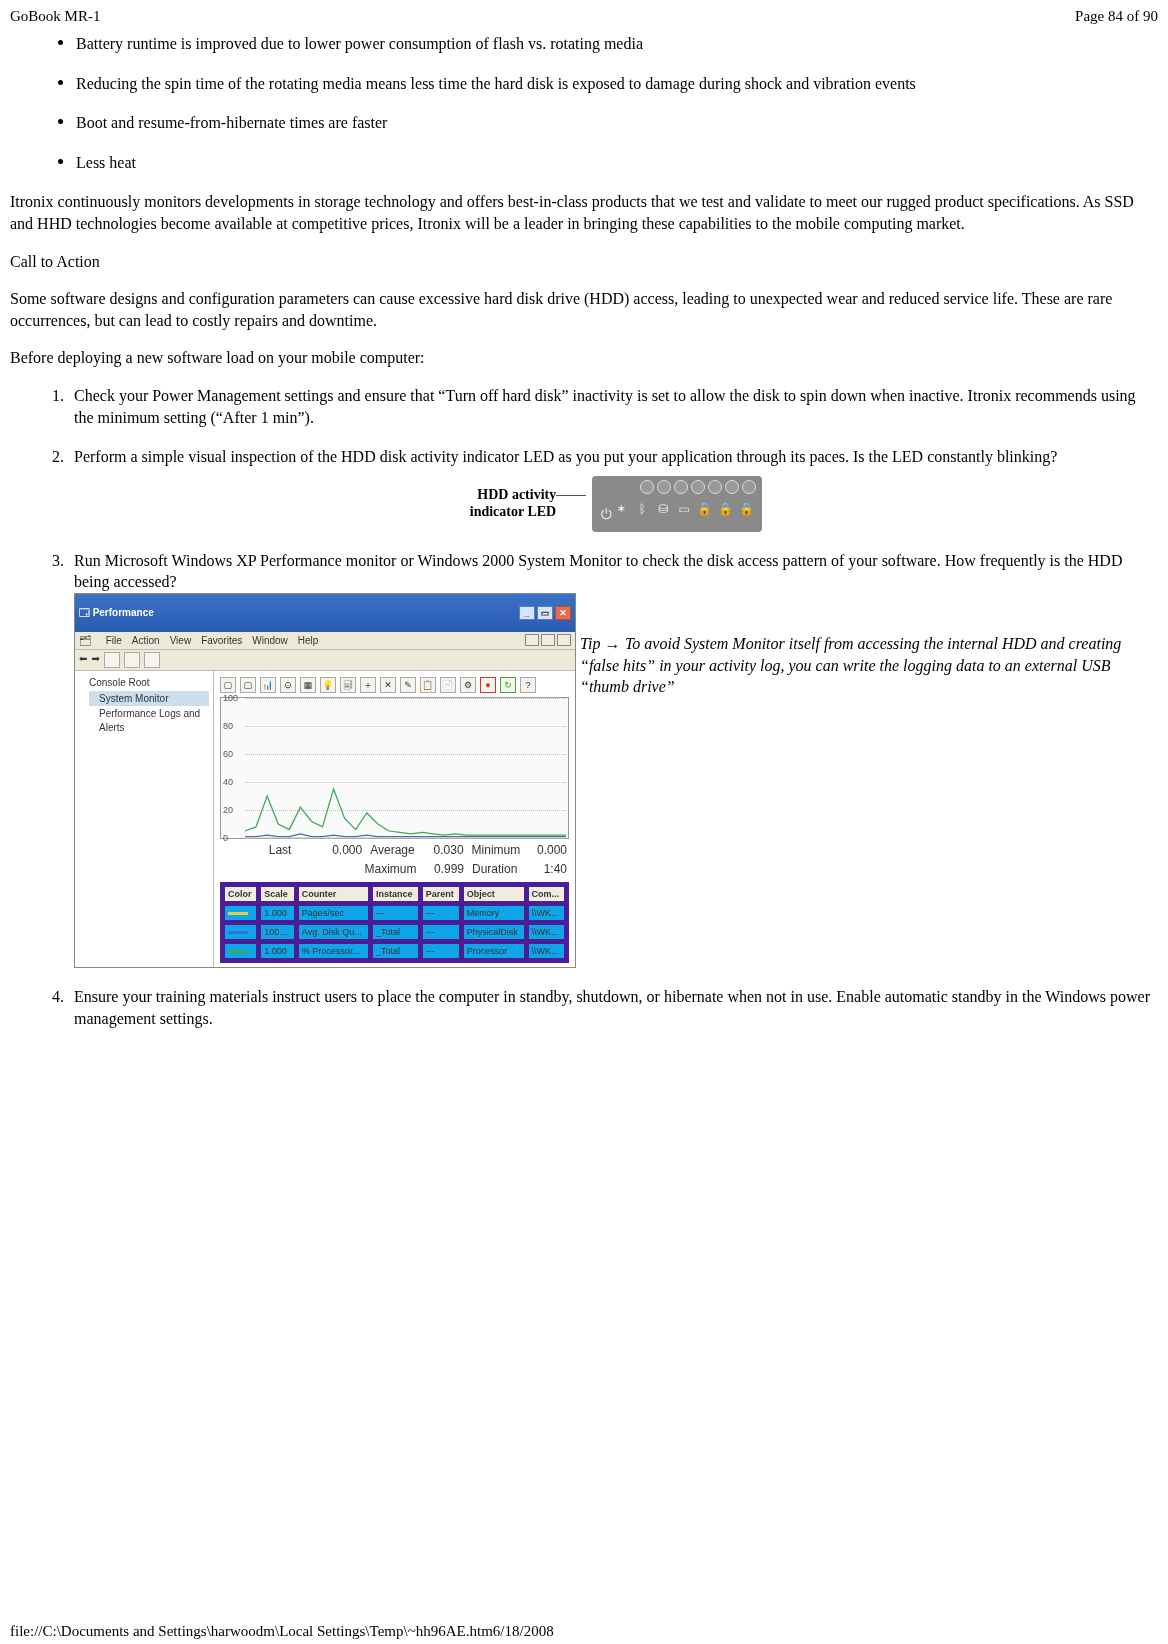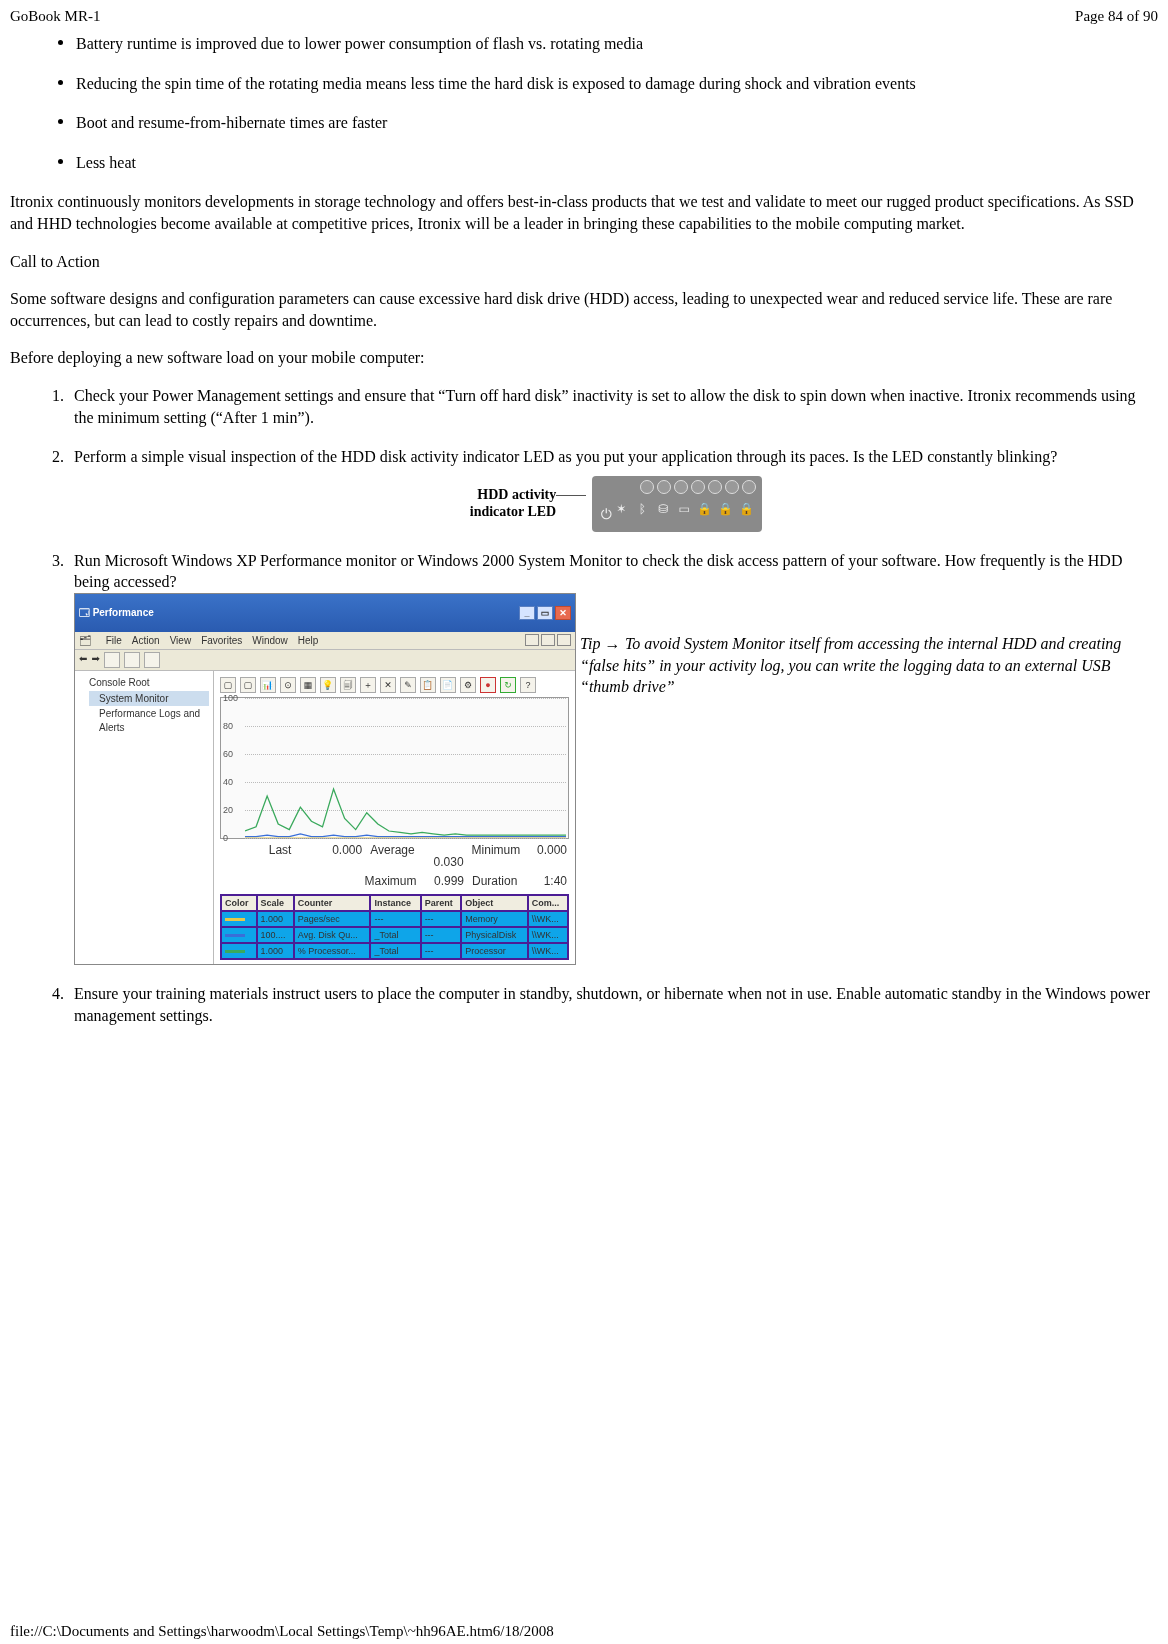--- a/index.html
+++ b/index.html
@@ -237,21 +237,21 @@
     padding: 1px 2px;
   }
   .stats-row span { flex:1; }
   .data-table {
     width: 100%;
     border-collapse: collapse;
     font-size: 9px;
     margin-top: 4px;
   }
   .data-table th, .data-table td {
-    border: 2px solid #4c1d95;
+    border: 5px solid #4c1d95;
     padding: 1px 3px;
     text-align: left;
     background: #f0ede0;
   }
   .data-table td { background: #0ea5e9; }
   .color-swatch {
     display: inline-block;
     width: 20px; height: 3px;
     vertical-align: middle;
   }
@@ -397,21 +397,21 @@
                     <polyline points="0,133 10.344827586206897,128.8 20.689655172413794,98 31.03448275862069,126 41.37931034482759,131.6 51.724137931034484,109.2 62.06896551724138,123.2 72.41379310344828,128.8 82.75862068965517,91 93.10344827586208,120.4 103.44827586206897,131.6 113.79310344827586,114.8 124.13793103448276,126 134.48275862068965,133 144.82758620689657,134.4 155.17241379310346,135.8 165.51724137931035,134.4 175.86206896551724,135.8 186.20689655172416,137.2 196.55172413793102,135.8 206.89655172413794,137.2 217.24137931034483,137.2 227.58620689655172,137.2 237.93103448275863,137.2 248.27586206896552,137.2 258.6206896551724,137.2 268.9655172413793,137.2 279.3103448275862,137.2 289.65517241379314,137.2 300,137.2" fill="none" stroke="#3aa95c" stroke-width="1.2"></polyline>
                     <polyline points="0,138.6 10.344827586206897,138.6 20.689655172413794,137.2 31.03448275862069,138.6 41.37931034482759,138.6 51.724137931034484,135.8 62.06896551724138,138.6 72.41379310344828,138.6 82.75862068965517,137.2 93.10344827586208,138.6 103.44827586206897,138.6 113.79310344827586,137.2 124.13793103448276,138.6 134.48275862068965,138.6 144.82758620689657,138.6 155.17241379310346,138.6 165.51724137931035,138.6 175.86206896551724,138.6 186.20689655172416,138.6 196.55172413793102,138.6 206.89655172413794,138.6 217.24137931034483,138.6 227.58620689655172,138.6 237.93103448275863,138.6 248.27586206896552,138.6 258.6206896551724,138.6 268.9655172413793,138.6 279.3103448275862,138.6 289.65517241379314,138.6 300,138.6" fill="none" stroke="#3a6fd8" stroke-width="1.2"></polyline>
                     <polyline points="0,140 10.344827586206897,140 20.689655172413794,140 31.03448275862069,140 41.37931034482759,140 51.724137931034484,140 62.06896551724138,140 72.41379310344828,140 82.75862068965517,140 93.10344827586208,140 103.44827586206897,140 113.79310344827586,140 124.13793103448276,140 134.48275862068965,140 144.82758620689657,140 155.17241379310346,140 165.51724137931035,140 175.86206896551724,140 186.20689655172416,140 196.55172413793102,140 206.89655172413794,140 217.24137931034483,140 227.58620689655172,140 237.93103448275863,140 248.27586206896552,140 258.6206896551724,140 268.9655172413793,140 279.3103448275862,140 289.65517241379314,140 300,140" fill="none" stroke="#e6c84a" stroke-width="1.2"></polyline>
                   </svg>
                 </div>
               <div class="stats-row">
                 <span></span>
                 <span>Last</span>
                 <span style="text-align:right;padding-right:8px;">0.000</span>
                 <span>Average</span>
-                <span style="text-align:right;padding-right:8px;margin-top:12px;">0.030</span>
+                <span style="text-align:right;padding-right:8px;">0.030</span>
                 <span>Minimum</span>
                 <span style="text-align:right;">0.000</span>
               </div>
               <div class="stats-row">
                 <span></span>
                   <span></span>
                   <span></span>
                 <span>Maximum</span>
                 <span style="text-align:right;padding-right:8px;">0.999</span>
                 <span>Duration</span>

